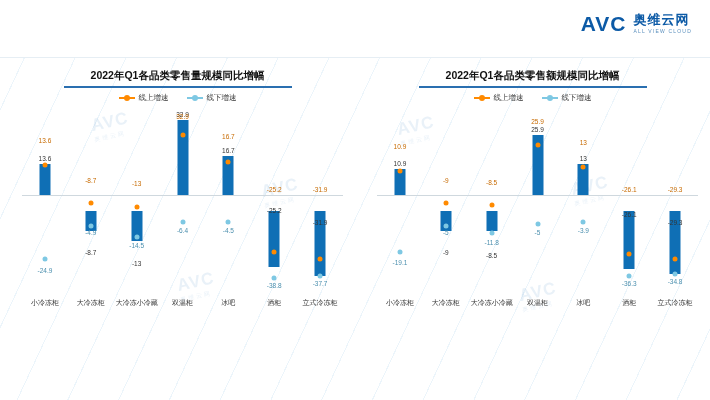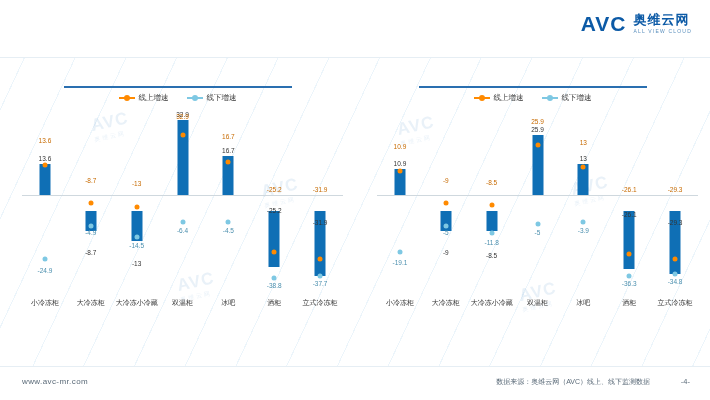--- a/index.html
+++ b/index.html
@@ -313,20 +313,21 @@
       <div class="logo-text">
         <div class="cn">奥维云网</div>
         <div class="en">ALL VIEW CLOUD</div>
       </div>
     </div>
   </div>
 
   <div class="charts">
 
     <div class="chart-panel">
+      <div class="chart-title">2022年Q1各品类零售量规模同比增幅</div>
       <div class="chart-title-underline"></div>
       <div class="legend">
         <div class="legend-item">
           <span class="legend-swatch" style="background:#ff8a00;">
               <i style="position:absolute;left:5px;top:-2px;width:6px;height:6px;border-radius:50%;background:#ff8a00;display:block;"></i>
             </span>
           <span>线上增速</span>
         </div>
         <div class="legend-item">
           <span class="legend-swatch" style="background:#7ec8e3;">
@@ -411,20 +412,21 @@
         <div class="xtick">大冷冻柜</div>
         <div class="xtick">大冷冻小冷藏</div>
         <div class="xtick">双温柜</div>
         <div class="xtick">冰吧</div>
         <div class="xtick">酒柜</div>
         <div class="xtick">立式冷冻柜</div>
       </div>
     </div>
 
     <div class="chart-panel">
+      <div class="chart-title">2022年Q1各品类零售额规模同比增幅</div>
       <div class="chart-title-underline"></div>
       <div class="legend">
         <div class="legend-item">
           <span class="legend-swatch" style="background:#ff8a00;">
               <i style="position:absolute;left:5px;top:-2px;width:6px;height:6px;border-radius:50%;background:#ff8a00;display:block;"></i>
             </span>
           <span>线上增速</span>
         </div>
         <div class="legend-item">
           <span class="legend-swatch" style="background:#7ec8e3;">
@@ -511,19 +513,14 @@
         <div class="xtick">双温柜</div>
         <div class="xtick">冰吧</div>
         <div class="xtick">酒柜</div>
         <div class="xtick">立式冷冻柜</div>
       </div>
     </div>
 
   </div>
 
 
-  <div class="footer">
-    <div class="footer-left">www.avc-mr.com</div>
-    <div class="footer-note">数据来源：奥维云网（AVC）线上、线下监测数据</div>
-    <div class="footer-page">-4-</div>
-  </div>
 
 </div>
 
 </body></html>

